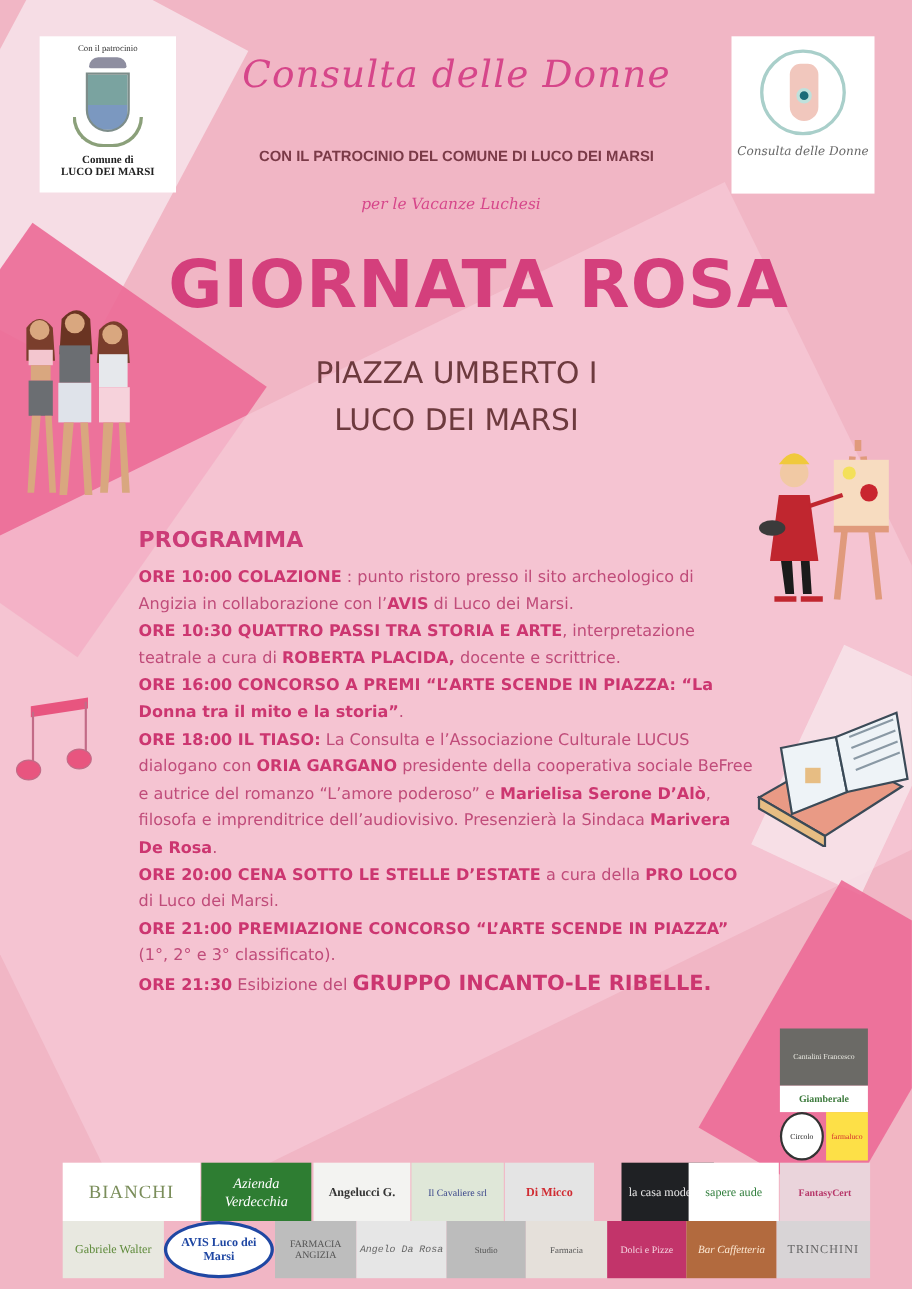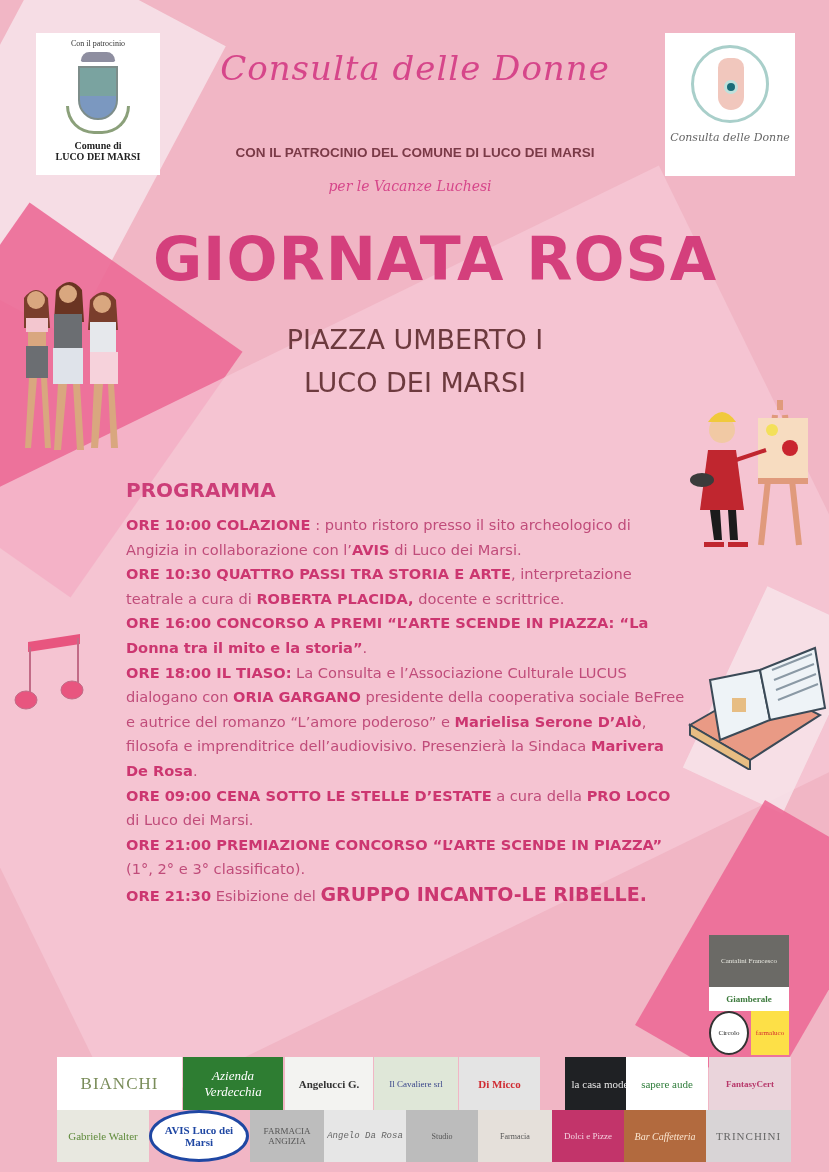--- a/index.html
+++ b/index.html
@@ -24,21 +24,21 @@
   .logo-left .name1 { font-family: "Liberation Serif", serif; font-weight: bold; font-size: 10px; text-align: center; margin-top: 6px; color: #222; }
   .logo-left .name2 { font-family: "Liberation Serif", serif; font-weight: bold; font-size: 10px; text-align: center; color: #222; }
 
   .logo-right { left: 665px; top: 33px; width: 130px; height: 143px; }
   .logo-right .ring { width: 78px; height: 78px; margin: 12px auto 0; border: 3px solid #a9cfca; border-radius: 50%; position: relative; }
   .logo-right .ring .body { position: absolute; left: 24px; top: 10px; width: 26px; height: 52px; background: #f1c7bd; border-radius: 12px 12px 16px 16px; }
   .logo-right .ring .eye { position: absolute; left: 30px; top: 32px; width: 14px; height: 14px; background: #1a6c78; border-radius: 50%; border: 3px solid #bfe1dc; }
   .logo-right .script { font-family: "DejaVu Serif", serif; font-style: italic; font-size: 11px; color: #666; text-align: center; margin-top: 8px; }
 
   .script-title { position: absolute; left: 200px; width: 430px; top: 48px; text-align: center; font-family: "DejaVu Serif", serif; font-style: italic; font-size: 34px; color: #d6468a; letter-spacing: 1px; }
-  .patrocinio { position: absolute; left: 160px; width: 510px; top: 134px; text-align: center; font-weight: bold; font-size: 13.5px; color: #7a3a47; margin-top: 11px; }
+  .patrocinio { position: absolute; left: 160px; width: 510px; top: 134px; text-align: center; font-weight: bold; font-size: 13.5px; color: #7a3a47; }
   .vacanze { position: absolute; left: 260px; width: 300px; top: 178px; text-align: center; font-family: "DejaVu Serif", serif; font-style: italic; font-size: 14px; color: #d6468a; }
 
   .headline { position: absolute; left: 130px; width: 610px; top: 224px; text-align: center; font-family: "DejaVu Sans", sans-serif; font-weight: bold; font-size: 60px; color: #d43f7c; letter-spacing: 1px; }
   .event-info { position: absolute; left: 200px; width: 430px; top: 318px; text-align: center; font-family: "DejaVu Sans", sans-serif; font-size: 27px; line-height: 43px; color: #6d3a3e; }
 
   .section-title { position: absolute; left: 126px; top: 478px; font-family: "DejaVu Sans", sans-serif; font-weight: bold; font-size: 20px; color: #cc3d78; }
   .program { position: absolute; left: 126px; top: 513px; width: 560px; font-family: "DejaVu Sans", sans-serif; font-size: 14.6px; line-height: 24.6px; color: #c04c7a; }
   .program p { margin: 0; }
   .program b { color: #cc3670; }
   .program .big { font-size: 19px; font-weight: bold; color: #cc3670; }
@@ -141,21 +141,21 @@
     <rect x="52" y="58" width="14" height="14" fill="#e7bd83"></rect>
     <path d="M92 30 l40 -16 M94 40 l40 -16 M96 50 l40 -16 M98 60 l40 -16" stroke="#8a99a5" stroke-width="2"></path>
   </svg>
 
   <div class="section-title">PROGRAMMA</div>
   <div class="program">
     <p><b>ORE 10:00 COLAZIONE</b><span> : punto ristoro presso il sito archeologico di Angizia in collaborazione con l’</span><b>AVIS</b><span> di Luco dei Marsi.</span></p>
     <p><b>ORE 10:30 QUATTRO PASSI TRA STORIA E ARTE</b><span>, interpretazione teatrale a cura di </span><b>ROBERTA PLACIDA,</b><span> docente e scrittrice.</span></p>
     <p><b>ORE 16:00 CONCORSO A PREMI “L’ARTE SCENDE IN PIAZZA: “La Donna tra il mito e la storia”</b><span>.</span></p>
     <p><b>ORE 18:00 IL TIASO:</b><span> La Consulta e l’Associazione Culturale LUCUS dialogano con </span><b>ORIA GARGANO</b><span>  presidente della cooperativa sociale BeFree e autrice del romanzo “L’amore poderoso” e </span><b>Marielisa Serone D’Alò</b><span>, filosofa e imprenditrice dell’audiovisivo. Presenzierà la Sindaca </span><b>Marivera De Rosa</b><span>.</span></p>
-    <p><b>ORE 09:00 CENA SOTTO LE STELLE D’ESTATE</b><span> a cura della </span><b>PRO LOCO</b><span> di Luco dei Marsi.</span></p>
+    <p><b>ORE 20:00 CENA SOTTO LE STELLE D’ESTATE</b><span> a cura della </span><b>PRO LOCO</b><span> di Luco dei Marsi.</span></p>
     <p><b>ORE 21:00 PREMIAZIONE CONCORSO “L’ARTE SCENDE IN PIAZZA”</b><span> (1°, 2° e 3° classificato).</span></p>
     <p><b>ORE 21:30</b><span> Esibizione del </span><span class="big">GRUPPO INCANTO-LE RIBELLE.</span></p>
   </div>
 
   <div class="sp" style="left:709px;top:935px;width:80px;height:52px;background:#6b6a66;color:#e8e8e0;font-size:7px;">Cantalini Francesco</div>
   <div class="sp" style="left:709px;top:987px;width:80px;height:24px;background:#ffffff;color:#3c7a3c;font-size:9px;font-weight:bold;">Giamberale</div>
   <div class="sp" style="left:709px;top:1011px;width:40px;height:44px;background:#ffffff;color:#222;font-size:7px;border-radius:50%;border:2px solid #333;">Circolo</div>
   <div class="sp" style="left:751px;top:1011px;width:38px;height:44px;background:#fde047;color:#d52f2f;font-size:7px;">farmaluco</div>
 
   <div class="sponsor-strip">

